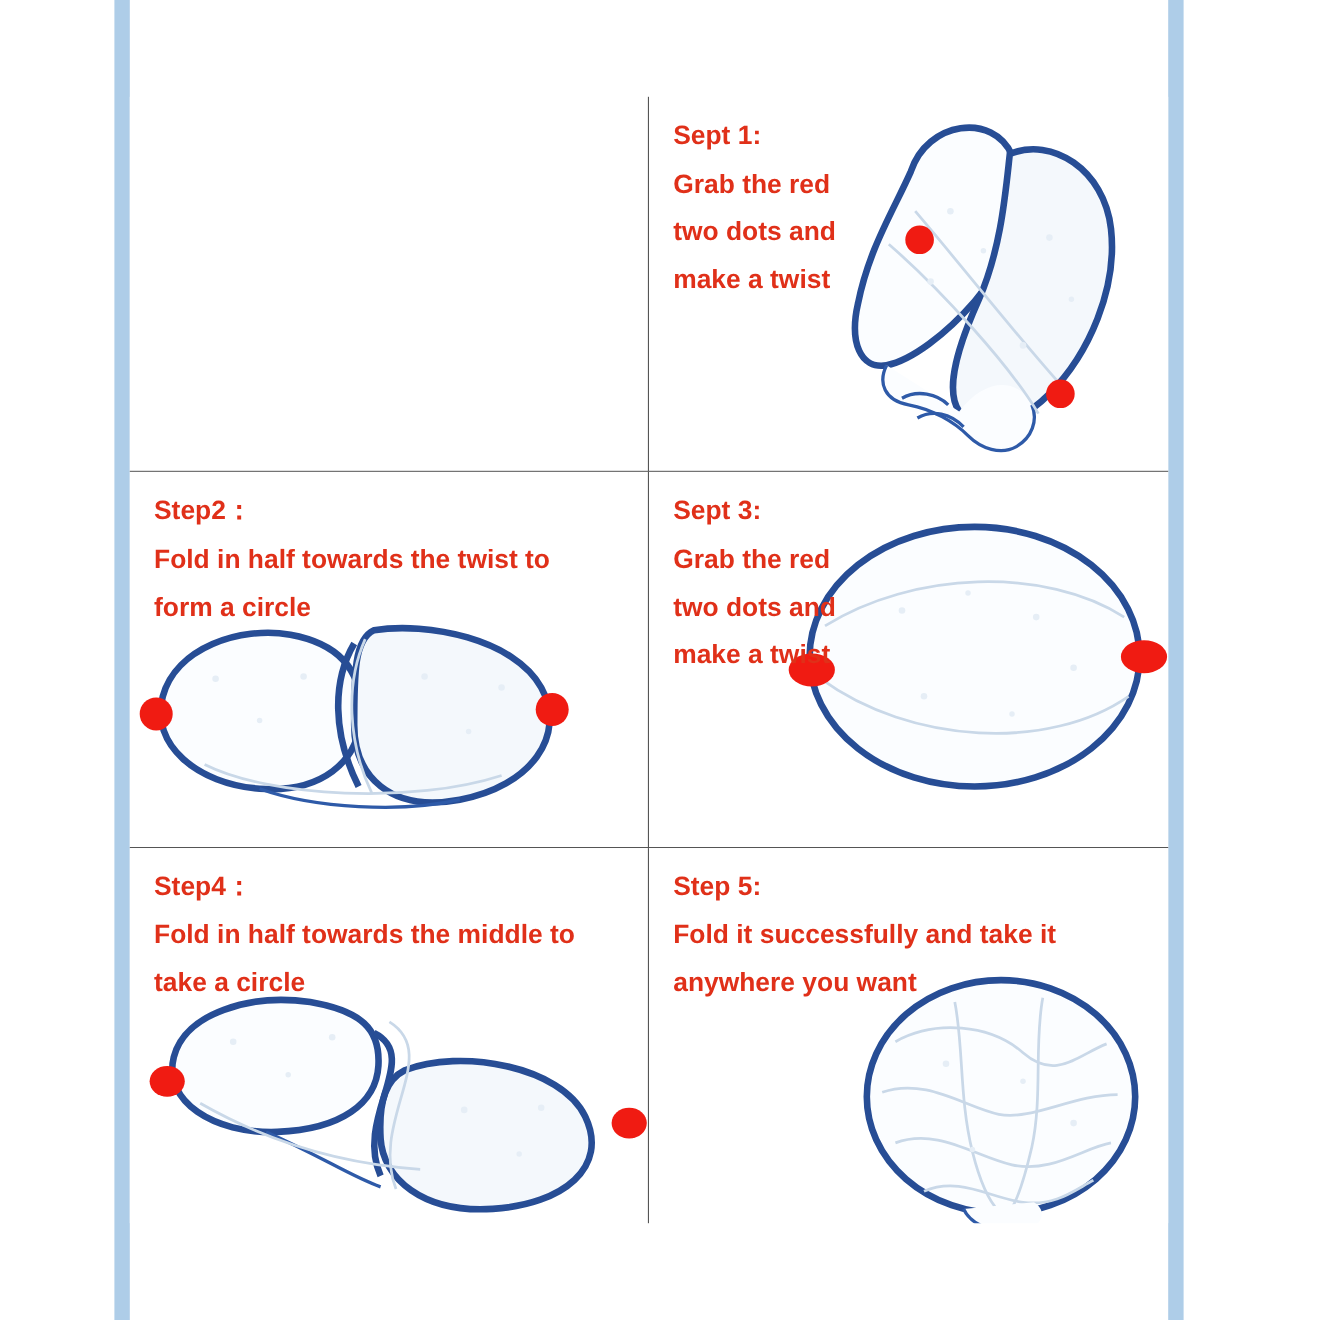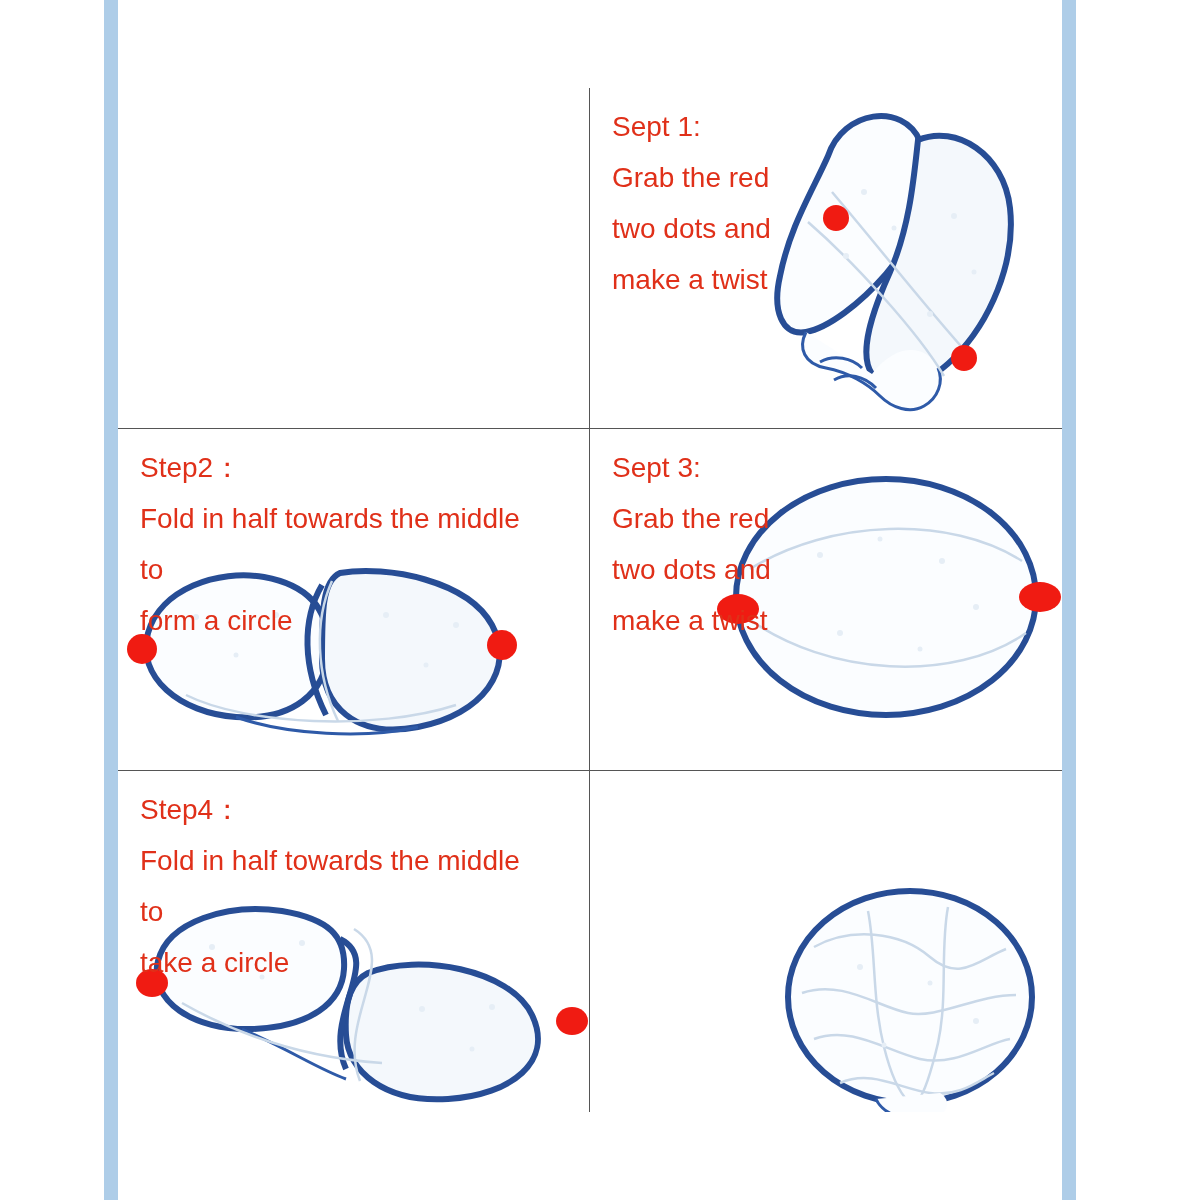--- a/index.html
+++ b/index.html
@@ -51,25 +51,25 @@
   }
   .cell.col2 { border-right: none; }
   .cell.row3 { border-bottom: none; }
   .cell.blank { border-bottom: 1.5px solid #555555; }
 
   .caption {
     position: absolute;
     left: 22px;
     top: 14px;
     color: #e03019;
-    font-size: 28px;
+    font-size: 24px;
     line-height: 1.82;
     white-space: pre-line;
     z-index: 5;
-    font-weight: 400;
+    font-weight: 700;
   }
   .caption.narrow { width: 175px; }
   .caption.wide { width: 400px; }
 
   
   .art {
     position: absolute;
     pointer-events: none;
   }
   svg { display: block; overflow: visible; }
@@ -126,21 +126,21 @@
           <circle class="speck" cx="162" cy="218" r="3"></circle>
 
           <circle class="dot" cx="68" cy="122" r="13"></circle>
           <circle class="dot" cx="196" cy="262" r="13"></circle>
         </svg>
       </div>
     </div>
 
     <div class="cell">
       <div class="caption wide">Step2：
-Fold in half towards the middle to
+Fold in half towards the twist to
 form a circle</div>
       <div class="art" style="left:8px; top:126px;">
         <svg width="420" height="190" viewBox="0 0 420 190">
 
           <path class="mesh-body" d="M138 22 C92 14 34 34 22 78 C10 122 54 158 110 162 C166 166 200 138 202 96 C204 54 182 30 138 22 Z"></path>
           <path class="mesh-edge" d="M138 22 C92 14 34 34 22 78 C10 122 54 158 110 162 C166 166 200 138 202 96 C204 54 182 30 138 22 Z"></path>
 
           <path class="mesh-body-soft" d="M214 18 C262 10 342 26 366 70 C390 114 356 160 292 172 C228 184 196 150 196 104 C196 58 196 26 214 18 Z"></path>
           <path class="mesh-edge" d="M214 18 C262 10 342 26 366 70 C390 114 356 160 292 172 C228 184 196 150 196 104 C196 58 196 26 214 18 Z"></path>
 
@@ -209,20 +209,23 @@
           <circle class="speck" cx="290" cy="110" r="3"></circle>
           <circle class="speck" cx="340" cy="150" r="2.5"></circle>
           <circle class="speck" cx="360" cy="108" r="3"></circle>
           <ellipse class="dot" cx="20" cy="84" rx="16" ry="14"></ellipse>
           <ellipse class="dot" cx="440" cy="122" rx="16" ry="14"></ellipse>
         </svg>
       </div>
     </div>
 
     <div class="cell col2 row3">
+      <div class="caption wide">Step 5:
+Fold it successfully and take it
+anywhere you want</div>
       <div class="art" style="left:190px; top:116px;">
         <svg width="280" height="240" viewBox="0 0 280 240">
           <ellipse class="mesh-body" cx="130" cy="110" rx="122" ry="106"></ellipse>
           <ellipse class="mesh-edge" cx="130" cy="110" rx="122" ry="106"></ellipse>
 
           <path class="fold-line" d="M34 60 C70 40 120 44 150 70 C180 96 200 72 226 62"></path>
           <path class="fold-line" d="M22 106 C62 92 98 120 128 126 C158 132 196 108 236 108"></path>
           <path class="fold-line" d="M34 152 C72 138 106 164 140 172 C176 180 206 156 230 152"></path>
           <path class="fold-line" d="M60 196 C92 182 120 202 150 206 C180 210 198 194 214 186"></path>
           <path class="fold-line" d="M88 24 C96 64 92 112 104 160 C112 192 120 206 128 214"></path>

